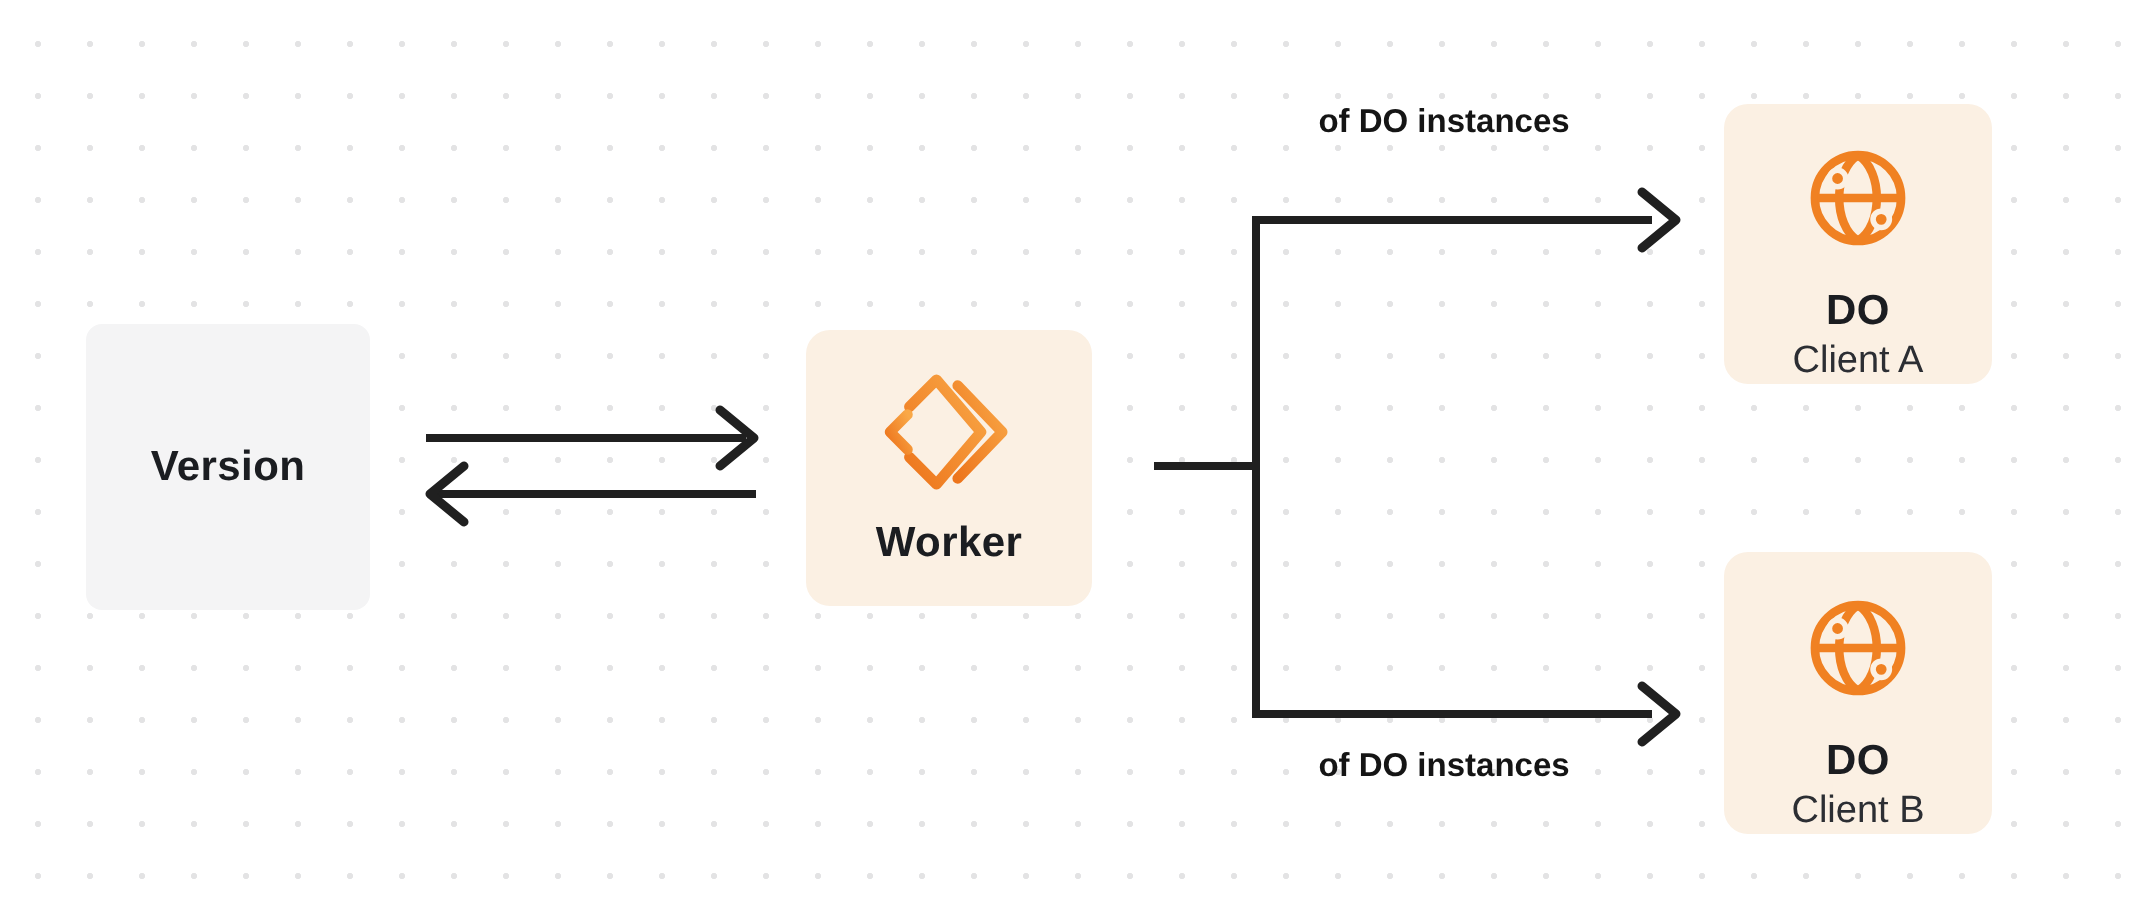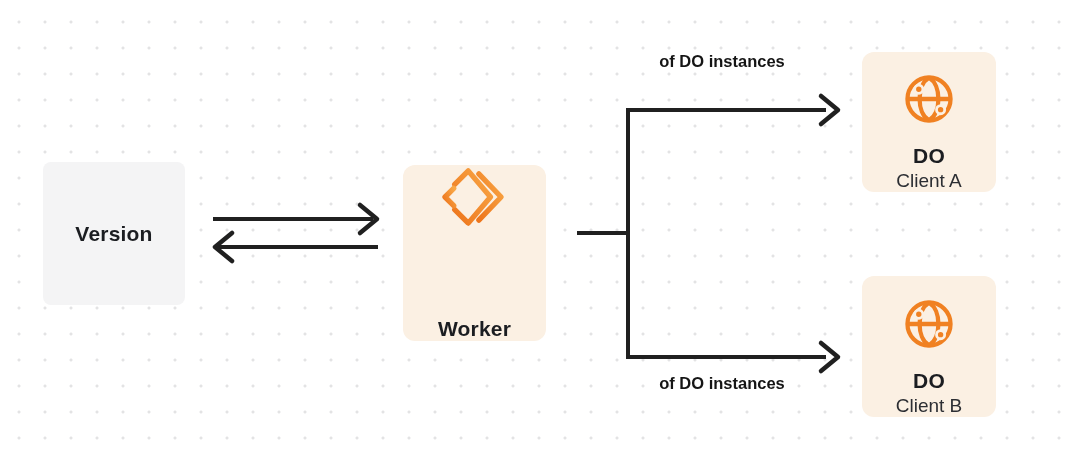--- a/index.html
+++ b/index.html
@@ -27,23 +27,23 @@
     font-size: 21px; font-weight: 700; color: #1b1d21; letter-spacing: 0.2px;
   }
   .node-sublabel {
     font-size: 19px; font-weight: 400; color: #2c2e33; margin-top: 2px;
   }
   #client-node {
     left: 43px; top: 162px; width: 142px; height: 143px;
     background: #f4f4f5; border-radius: 8px;
   }
   #worker-node {
-    left: 403px; top: 165px; width: 143px; height: 176px;
+    left: 403px; top: 165px; width: 143px; height: 138px;
     background: #fbf0e3; border-radius: 12px;
-    justify-content: space-between; padding-top: 2px;
+    justify-content: center; padding-top: 2px;
   }
   #worker-node .icon-wrap { height: 60px; display: flex; align-items: center; }
   #worker-node .node-label { margin-top: 14px; }
   .do-node {
     background: #fbf0e3; border-radius: 12px;
     justify-content: flex-end; padding-top: 25px;
   }
   #do-a-node { left: 862px; top: 52px;  width: 134px; height: 140px; }
   #do-b-node { left: 862px; top: 276px; width: 134px; height: 141px; }
   .do-node .icon-wrap { height: 52px; display: flex; align-items: center; }

